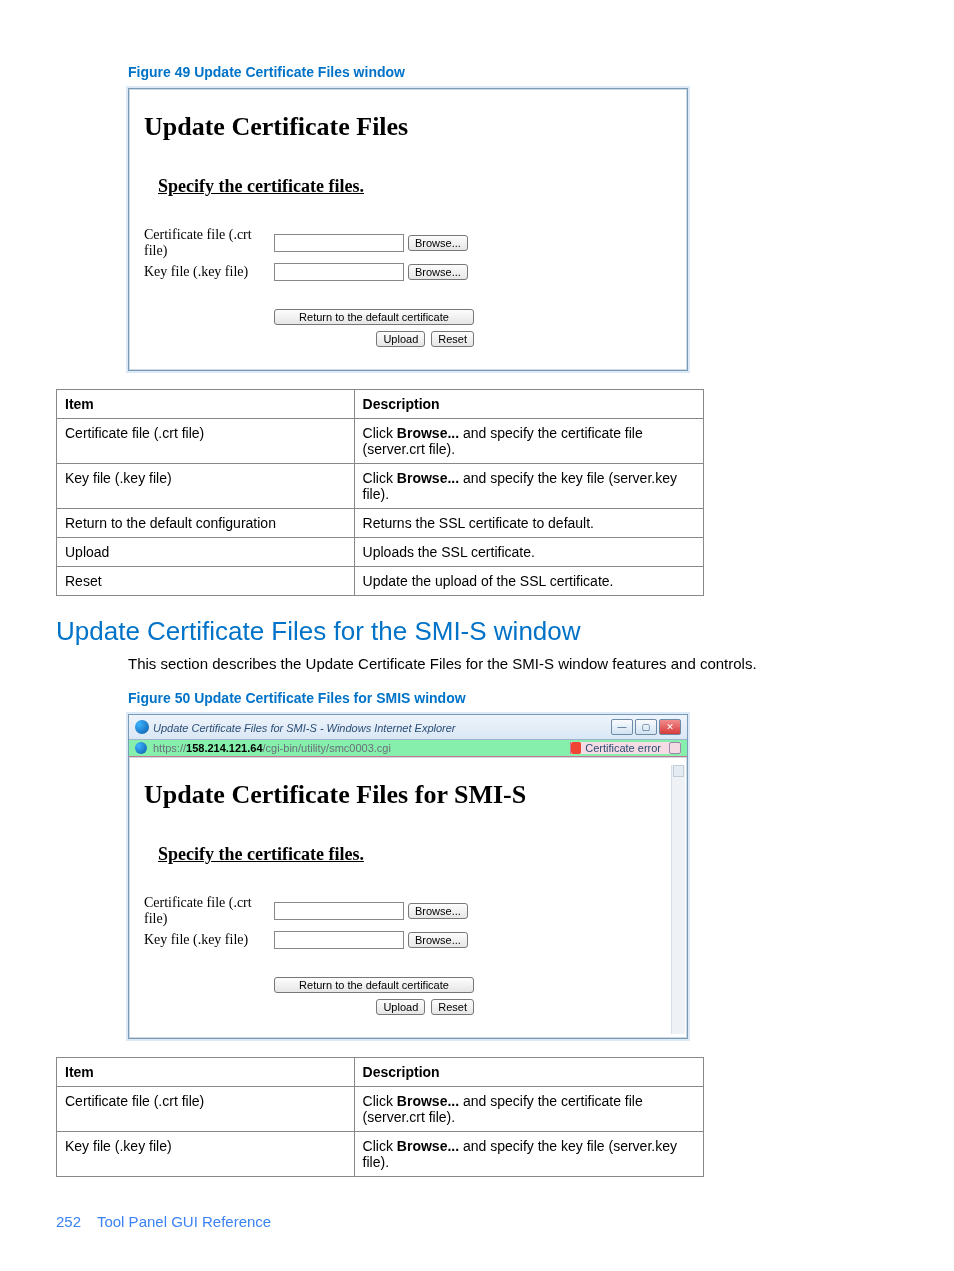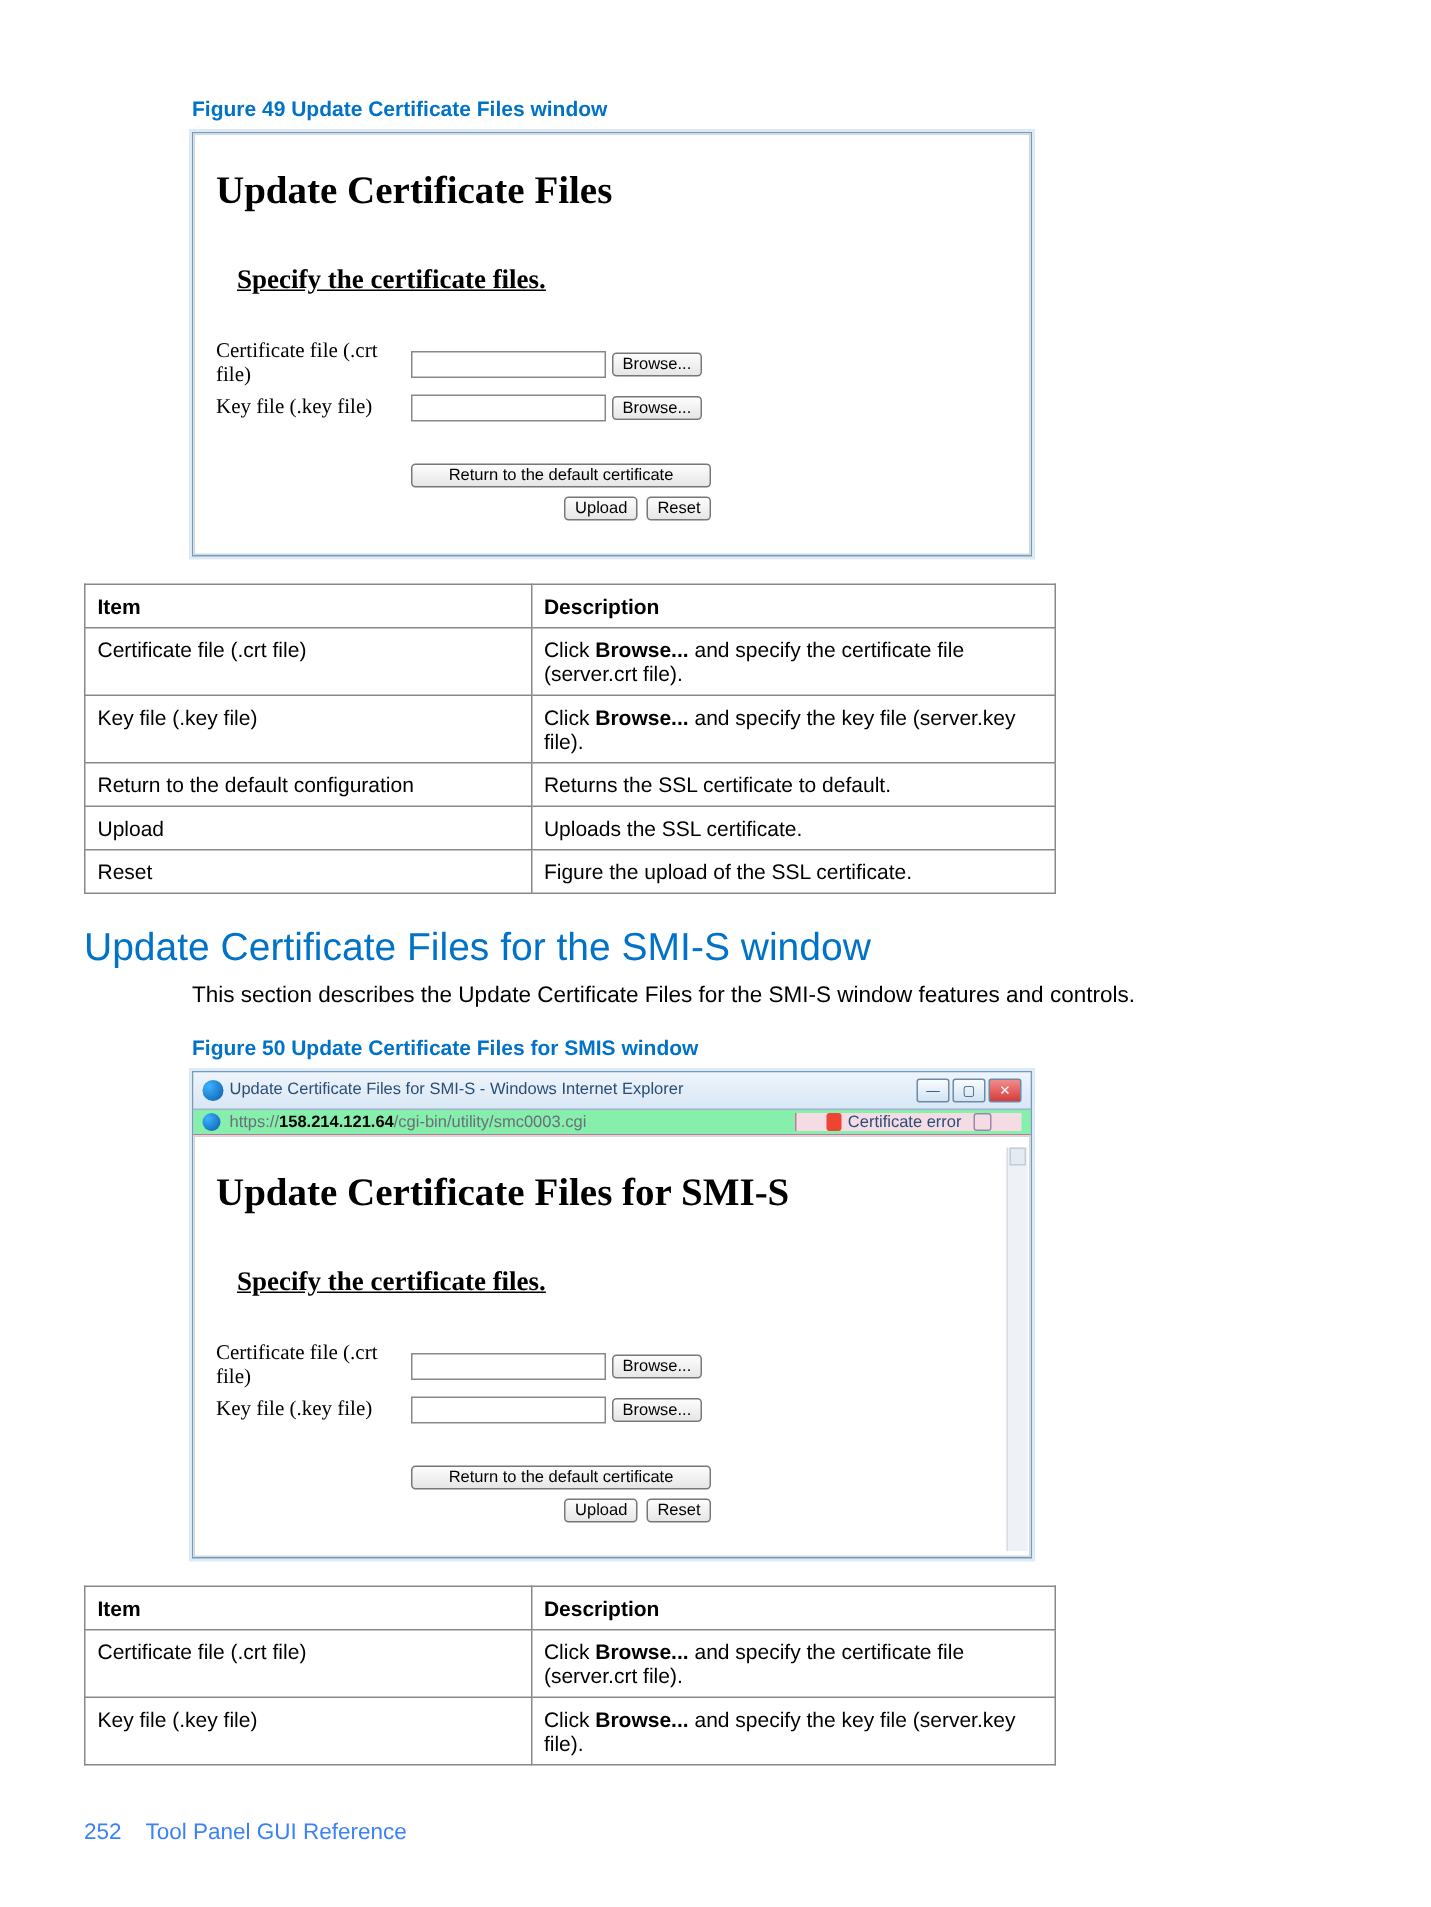--- a/index.html
+++ b/index.html
@@ -47,21 +47,21 @@
   .titlebar {
     display: flex;
     align-items: center;
     justify-content: space-between;
     background: linear-gradient(#eef4fb, #d9e7f5);
     padding: 4px 6px;
     border-bottom: 1px solid #9bb4cc;
     font-size: 11px;
     color: #2a4e76;
   }
-  .titlebar .tb-left { display: flex; align-items: flex-start; gap: 4px; }
+  .titlebar .tb-left { display: flex; align-items: flex-end; gap: 4px; font-style: italic; }
   .titlebar .tb-left .ie-icon {
     width: 14px; height: 14px; border-radius: 50%;
     background: radial-gradient(circle at 30% 30%, #3cb3ff, #0a5aa8);
     display: inline-block;
   }
   .win-btns { display: flex; gap: 2px; }
   .win-btn {
     width: 22px; height: 16px;
     border: 1px solid #6d8aa6;
     background: linear-gradient(#f9fbfd,#d2e3f2);
@@ -82,21 +82,21 @@
   .addrbar .ie-icon2 {
     width: 12px; height: 12px; border-radius: 50%;
     background: radial-gradient(circle at 30% 30%, #3cb3ff, #0a5aa8);
     display: inline-block;
   }
   .addrbar .url { flex: 1; color: #6a6f7a; }
   .addrbar .url .host { color: #000; font-weight: bold; }
   .cert-error {
     display: flex; align-items: flex-end; gap: 4px;
     color: #2a4e76; background: #f5dce4;
-    padding: 0 20px; border-left: 1px solid #c79; font-size: 11px;
+    padding: 0 0; border-left: 1px solid #c79; font-size: 11px;
   }
   .cert-error .shield {
     width: 10px; height: 12px;
     background: #e43; border-radius: 2px;
     display: inline-block;
   }
   .cert-error .refresh {
     width: 12px; height: 12px;
     border: 1px solid #98a; border-radius: 2px;
     display: inline-block; margin-left: 4px;
@@ -239,21 +239,21 @@
       <tr>
         <td class="item">Return to the default configuration</td>
         <td>Returns the SSL certificate to default.</td>
       </tr>
       <tr>
         <td class="item">Upload</td>
         <td>Uploads the SSL certificate.</td>
       </tr>
       <tr>
         <td class="item">Reset</td>
-        <td>Figure the upload of the SSL certificate.</td>
+        <td>Update the upload of the SSL certificate.</td>
       </tr>
     </tbody>
 </table>
 
 <div class="section-heading">Update Certificate Files for the SMI-S window</div>
 <div class="section-body">This section describes the Update Certificate Files for the SMI-S window features and controls.</div>
 
 <div class="figure-caption">Figure 50 Update Certificate Files for SMIS window</div>
 
 <div class="screenshot browser">

